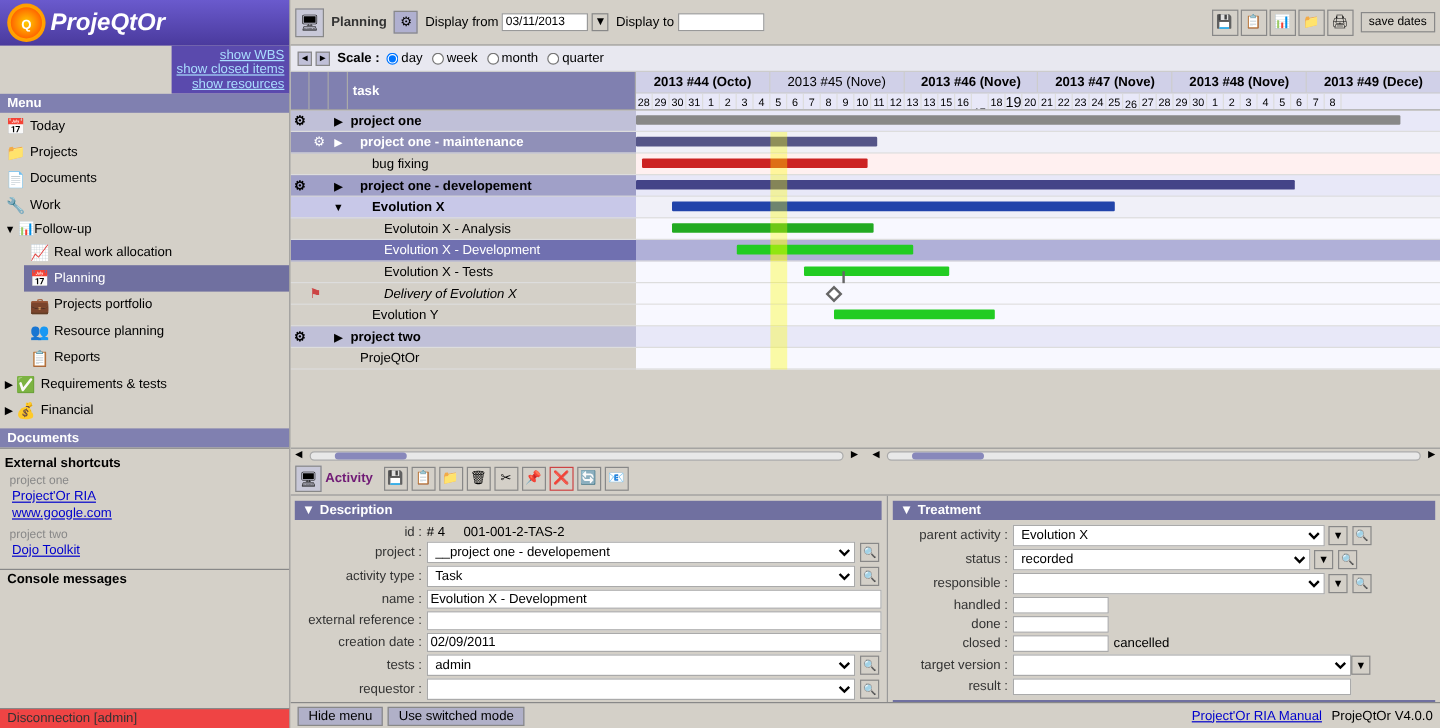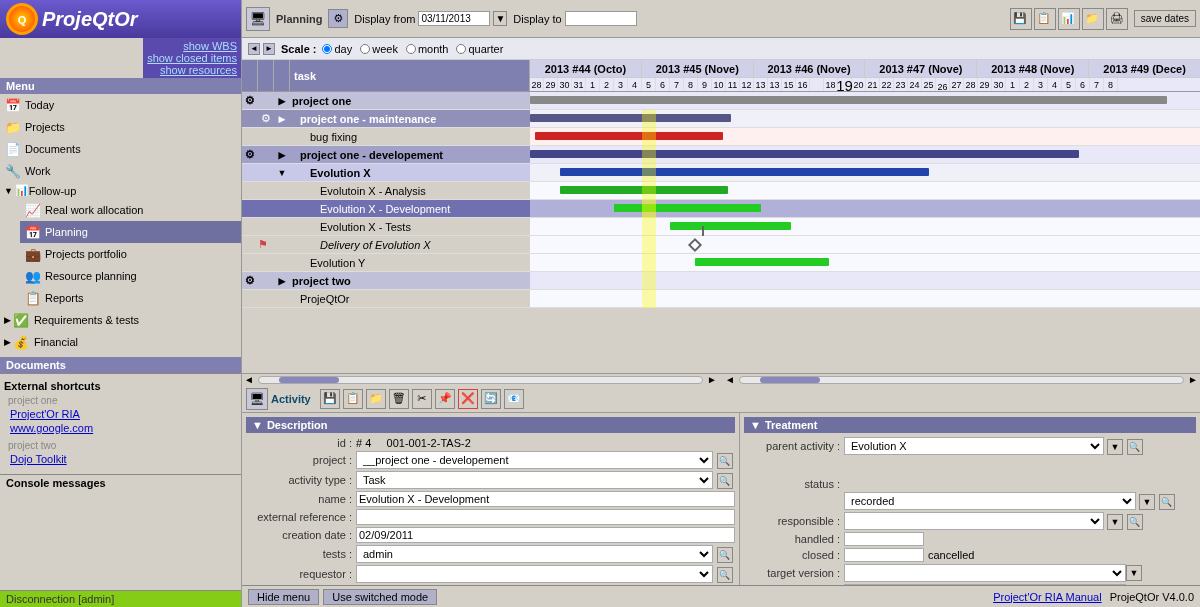--- a/index.html
+++ b/index.html
@@ -48,21 +48,21 @@
     .task-row.selected { background: #7070b0; color: white; }
     .task-row.project-row { background: #c0c0d8; font-weight: bold; }
     .task-row.maintenance-row { background: #9090b8; color: white; }
     .task-row.dev-row { background: #a0a0c8; font-weight: bold; }
 
     
     .scroll-area { height: 12px; background: #d4d0c8; border-top: 1px solid #999; display: flex; align-items: center; }
     .scroll-track { flex: 1; height: 8px; background: #e8e8e8; border: 1px solid #aaa; margin: 0 2px; border-radius: 4px; position: relative; }
     .scroll-thumb { width: 60px; height: 6px; background: #8888bb; border-radius: 3px; position: absolute; left: 20px; top: 0; }
     .activity-toolbar { background: #d4d0c8; border-bottom: 1px solid #999; padding: 2px 4px; display: flex; align-items: center; gap: 3px; height: 28px; }
-    .activity-title { font-size: 14px; font-weight: bold; color: #0c4a6e; margin-right: 6px; display: flex; align-items: center; gap: 4px; }
+    .activity-title { font-size: 14px; font-weight: bold; color: #701a75; margin-right: 6px; display: flex; align-items: center; gap: 4px; }
     .act-icon { width: 20px; height: 20px; background: #d4d0c8; border: 1px solid #888; display: flex; align-items: center; justify-content: center; cursor: pointer; font-size: 11px; }
     .activity-content { display: flex; flex: 1; overflow: hidden; }
     .description-panel { flex: 1; border-right: 1px solid #999; padding: 4px; overflow-y: auto; }
 
     .panel-header { background: #7070a0; color: white; font-weight: bold; padding: 2px 6px; margin-bottom: 4px; display: flex; align-items: center; gap: 4px; }
 
     .form-row { display: flex; align-items: center; margin-bottom: 2px; }
     .form-label { text-align: right; min-width: 110px; padding-right: 4px; color: #333; white-space: nowrap; }
     .form-value { flex: 1; }
     .form-input { border: 1px solid #aaa; background: white; padding: 1px 2px; width: 100%; font-size: 11px; }
@@ -81,21 +81,21 @@
     .ext-shortcuts { background: #d4d0c8; border-top: 1px solid #888; padding: 4px; }
     .ext-shortcuts-header { font-weight: bold; font-size: 11px; padding: 2px 0; }
     .ext-shortcut-group { margin-bottom: 4px; }
     .ext-group-label { color: #888; font-size: 10px; padding: 1px 4px; }
     .ext-shortcut-item { padding: 1px 6px; cursor: pointer; color: #0000cc; text-decoration: underline; font-size: 11px; }
 
     
     .console-section { background: #d4d0c8; border-top: 1px solid #888; padding: 2px 6px; font-size: 11px; font-weight: bold; }
 
     
-    .disconnect-bar { background: #84cc16; border-top: 1px solid #888; padding: 2px 6px; cursor: pointer; color: #333; font-size: 11px; }
+    .disconnect-bar { background: #ef4444; border-top: 1px solid #888; padding: 2px 6px; cursor: pointer; color: #333; font-size: 11px; }
 
     .sidebar-scroll { flex: 1; overflow-y: auto; overflow-x: hidden; }
     .gantt-body { display: flex; flex: 1; overflow: hidden; }
 
     .activity-bottom { height: 200px; display: flex; flex-direction: column; }
     .planning-area { flex: 1; overflow: hidden; display: flex; flex-direction: column; }
 
     
     input[type=radio] { width: 10px; height: 10px; }
   </style>
@@ -275,21 +275,21 @@
           <div style="width:16px;min-width:16px;background:#8080b0;border-right:1px solid #aaa;"></div>
           <div style="flex:0 0 240px;background:#8080b0;color:white;font-weight:bold;padding:0 4px;display:flex;align-items:center;border-right:1px solid #aaa;">
             <span>task</span>
           </div>
 
           <div style="flex:1;overflow:hidden;">
             <div style="display:flex;height:18px;background:#d0d0e8;border-bottom:1px solid #ccc;">
               <div style="flex:1;border-right:1px solid #ccc;text-align:center;font-size:10px;font-weight:bold;overflow:hidden;display:flex;align-items:center;justify-content:center;">
                   <span>2013 #44 (Octo)</span>
                 </div>
-              <div style="flex:1;border-right:1px solid #ccc;text-align:center;font-size:10px;font-weight:bold;overflow:hidden;display:flex;align-items:center;justify-content:center;">
+              <div style="flex:1;border-right:1px solid #ccc;text-align:center;font-size:10px;font-weight:normal;overflow:hidden;display:flex;align-items:center;justify-content:center;">
                   <span>2013 #45 (Nove)</span>
                 </div>
               <div style="flex:1;border-right:1px solid #ccc;text-align:center;font-size:10px;font-weight:bold;overflow:hidden;display:flex;align-items:center;justify-content:center;">
                   <span>2013 #46 (Nove)</span>
                 </div>
               <div style="flex:1;border-right:1px solid #ccc;text-align:center;font-size:10px;font-weight:bold;overflow:hidden;display:flex;align-items:center;justify-content:center;">
                   <span>2013 #47 (Nove)</span>
                 </div>
               <div style="flex:1;border-right:1px solid #ccc;text-align:center;font-size:10px;font-weight:bold;overflow:hidden;display:flex;align-items:center;justify-content:center;">
                   <span>2013 #48 (Nove)</span>
@@ -316,21 +316,21 @@
                   <span style="font-size: 9px; width: 14px; min-width: 14px; text-align: center; border-right: 1px solid rgb(221, 221, 221); display: inline-flex; align-items: center; justify-content: center; height: 14px;">9</span>
                   <span style="font-size: 9px; width: 14px; min-width: 14px; text-align: center; border-right: 1px solid rgb(221, 221, 221); display: inline-flex; align-items: center; justify-content: center; height: 14px;">10</span>
                   <span style="font-size: 9px; width: 14px; min-width: 14px; text-align: center; border-right: 1px solid rgb(221, 221, 221); display: inline-flex; align-items: center; justify-content: center; height: 14px;">11</span>
                   <span style="font-size: 9px; width: 14px; min-width: 14px; text-align: center; border-right: 1px solid rgb(221, 221, 221); display: inline-flex; align-items: center; justify-content: center; height: 14px;">12</span>
                   <span style="font-size: 9px; width: 14px; min-width: 14px; text-align: center; border-right: 1px solid rgb(221, 221, 221); display: inline-flex; align-items: center; justify-content: center; height: 14px;">13</span>
                   <span style="font-size: 9px; width: 14px; min-width: 14px; text-align: center; border-right: 1px solid rgb(221, 221, 221); display: inline-flex; align-items: center; justify-content: center; height: 14px;">13</span>
                   <span style="font-size: 9px; width: 14px; min-width: 14px; text-align: center; border-right: 1px solid rgb(221, 221, 221); display: inline-flex; align-items: center; justify-content: center; height: 14px;">15</span>
                   <span style="font-size: 9px; width: 14px; min-width: 14px; text-align: center; border-right: 1px solid rgb(221, 221, 221); display: inline-flex; align-items: center; justify-content: center; height: 14px;">16</span>
                   <span style="font-size: 9px; width: 14px; min-width: 14px; text-align: center; border-right: 1px solid rgb(221, 221, 221); display: inline-flex; align-items: center; justify-content: center; height: 32px;">17</span>
                   <span style="font-size: 9px; width: 14px; min-width: 14px; text-align: center; border-right: 1px solid rgb(221, 221, 221); display: inline-flex; align-items: center; justify-content: center; height: 14px;">18</span>
-                  <span style="font-size: 15px; width: 14px; min-width: 14px; text-align: right; border-right: 1px solid rgb(221, 221, 221); display: inline-flex; align-items: center; justify-content: center; height: 14px;">19</span>
+                  <span style="font-size: 12px; width: 14px; min-width: 14px; text-align: right; border-right: 1px solid rgb(221, 221, 221); display: inline-flex; align-items: center; justify-content: center; height: 14px;">19</span>
                   <span style="font-size: 9px; width: 14px; min-width: 14px; text-align: center; border-right: 1px solid rgb(221, 221, 221); display: inline-flex; align-items: center; justify-content: center; height: 14px;">20</span>
                   <span style="font-size: 9px; width: 14px; min-width: 14px; text-align: center; border-right: 1px solid rgb(221, 221, 221); display: inline-flex; align-items: center; justify-content: center; height: 14px;">21</span>
                   <span style="font-size: 9px; width: 14px; min-width: 14px; text-align: center; border-right: 1px solid rgb(221, 221, 221); display: inline-flex; align-items: center; justify-content: center; height: 14px;">22</span>
                   <span style="font-size: 9px; width: 14px; min-width: 14px; text-align: center; border-right: 1px solid rgb(221, 221, 221); display: inline-flex; align-items: center; justify-content: center; height: 14px;">23</span>
                   <span style="font-size: 9px; width: 14px; min-width: 14px; text-align: center; border-right: 1px solid rgb(221, 221, 221); display: inline-flex; align-items: center; justify-content: center; height: 14px;">24</span>
                   <span style="font-size: 9px; width: 14px; min-width: 14px; text-align: center; border-right: 1px solid rgb(221, 221, 221); display: inline-flex; align-items: center; justify-content: center; height: 14px;">25</span>
                   <span style="font-size: 9px; width: 14px; min-width: 14px; text-align: center; border-right: 1px solid rgb(221, 221, 221); display: inline-flex; align-items: center; justify-content: center; height: 17px;">26</span>
                   <span style="font-size: 9px; width: 14px; min-width: 14px; text-align: center; border-right: 1px solid rgb(221, 221, 221); display: inline-flex; align-items: center; justify-content: center; height: 14px;">27</span>
                   <span style="font-size: 9px; width: 14px; min-width: 14px; text-align: center; border-right: 1px solid rgb(221, 221, 221); display: inline-flex; align-items: center; justify-content: center; height: 14px;">28</span>
                   <span style="font-size: 9px; width: 14px; min-width: 14px; text-align: center; border-right: 1px solid rgb(221, 221, 221); display: inline-flex; align-items: center; justify-content: center; height: 14px;">29</span>
@@ -625,21 +625,21 @@
                 <option>Evolution X</option>
               </select>
               <span class="select-btn">▼</span>
               <span class="search-btn">🔍</span>
             </span>
           </div>
 
           <div class="form-row">
             <span class="form-label" style="min-width:100px;">status :</span>
             <span class="form-value">
-              <select class="form-select" style="width:292px;margin-top:35px;">
+              <select class="form-select" style="width:248px;">
                 <option>recorded</option>
               </select>
               <span class="select-btn">▼</span>
               <span class="search-btn">🔍</span>
             </span>
           </div>
 
           <div class="form-row">
             <span class="form-label" style="min-width:100px;">responsible :</span>
             <span class="form-value">
@@ -649,20 +649,24 @@
               <span class="select-btn">▼</span>
               <span class="search-btn">🔍</span>
             </span>
           </div>
 
           <div class="form-row">
             <span class="form-label" style="min-width:100px;">handled :</span>
             <input type="text" style="width: 80px; border: 1px solid rgb(170, 170, 170); font-size: 11px;">
           </div>
 
+          <div class="form-row">
+            <span class="form-label" style="min-width:100px;">done :</span>
+            <input type="text" style="width: 80px; border: 1px solid rgb(170, 170, 170); font-size: 11px;">
+          </div>
 
           <div class="form-row">
             <span class="form-label" style="min-width:100px;">closed :</span>
             <input type="text" style="width: 80px; border: 1px solid rgb(170, 170, 170); font-size: 11px;">
             <span style="margin-left:4px;font-size:11px;">cancelled</span>
           </div>
 
           <div class="form-row">
             <span class="form-label" style="min-width:100px;">target version :</span>
             <select class="form-select" style="width:282px;">

